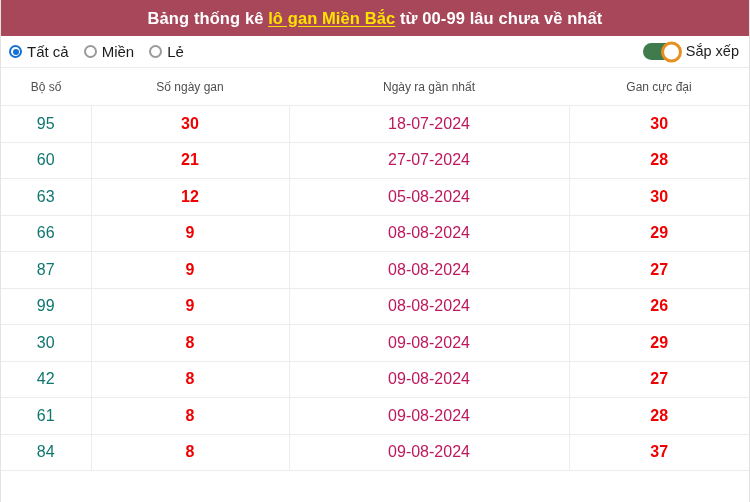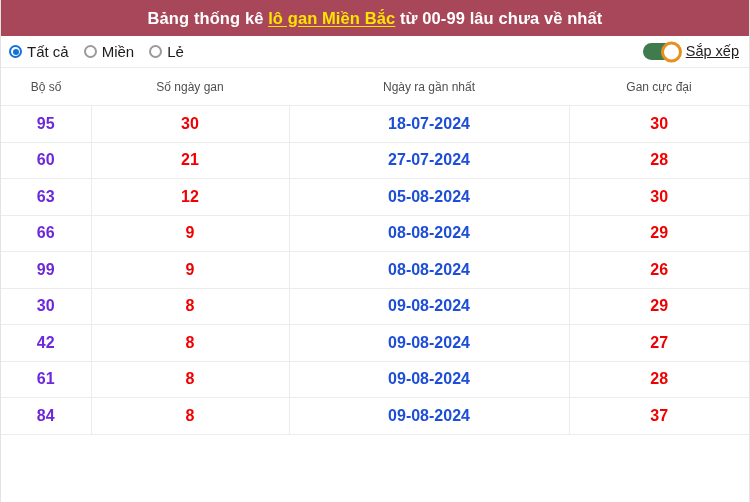--- a/index.html
+++ b/index.html
@@ -128,21 +128,20 @@
     border-radius: 50%;
     background: #ffffff;
     border: 3px solid #e8901f;
     box-sizing: border-box;
   }
   .sort-label {
     font-size: 14.5px;
     color: #1d1d1d;
     white-space: nowrap;
     line-height: 1;
-    text-decoration: underline;
   }
 
   
   table.gan-table {
     width: 100%;
     border-collapse: collapse;
     table-layout: fixed;
   }
   table.gan-table col.c1 { width: 90px; }
   table.gan-table col.c2 { width: 198px; }
@@ -166,33 +165,33 @@
     padding: 0;
     border-bottom: 1px solid #ececec;
     border-right: 1px solid #ececec;
     background: #ffffff;
     vertical-align: middle;
   }
   table.gan-table tbody td:last-child {
     border-right: none;
   }
   .cell-num {
-    color: #6d28d9;
-    font-weight: bold;
+    color: #0f766e;
+    font-weight: normal;
     font-size: 16.5px;
   }
   .cell-red {
     color: #f00000;
     font-weight: bold;
     font-size: 16.5px;
   }
   .cell-date {
-    color: #1d4ed8;
+    color: #be185d;
     font-size: 15.5px;
-    font-weight: bold;
+    font-weight: normal;
   }
 </style>
 </head>
 <body>
 
 <div class="page">
 
   <div class="title-bar">
     <div class="title-text"><span>Bảng thống kê </span><a class="title-link">lô gan Miền Bắc</a><span> từ 00-99 lâu chưa về nhất</span></div>
   </div>
@@ -259,20 +258,26 @@
           <td class="cell-date">05-08-2024</td>
           <td class="cell-red">30</td>
         </tr>
         <tr>
           <td class="cell-num">66</td>
           <td class="cell-red">9</td>
           <td class="cell-date">08-08-2024</td>
           <td class="cell-red">29</td>
         </tr>
         <tr>
+          <td class="cell-num">87</td>
+          <td class="cell-red">9</td>
+          <td class="cell-date">08-08-2024</td>
+          <td class="cell-red">27</td>
+        </tr>
+        <tr>
           <td class="cell-num">99</td>
           <td class="cell-red">9</td>
           <td class="cell-date">08-08-2024</td>
           <td class="cell-red">26</td>
         </tr>
         <tr>
           <td class="cell-num">30</td>
           <td class="cell-red">8</td>
           <td class="cell-date">09-08-2024</td>
           <td class="cell-red">29</td>

